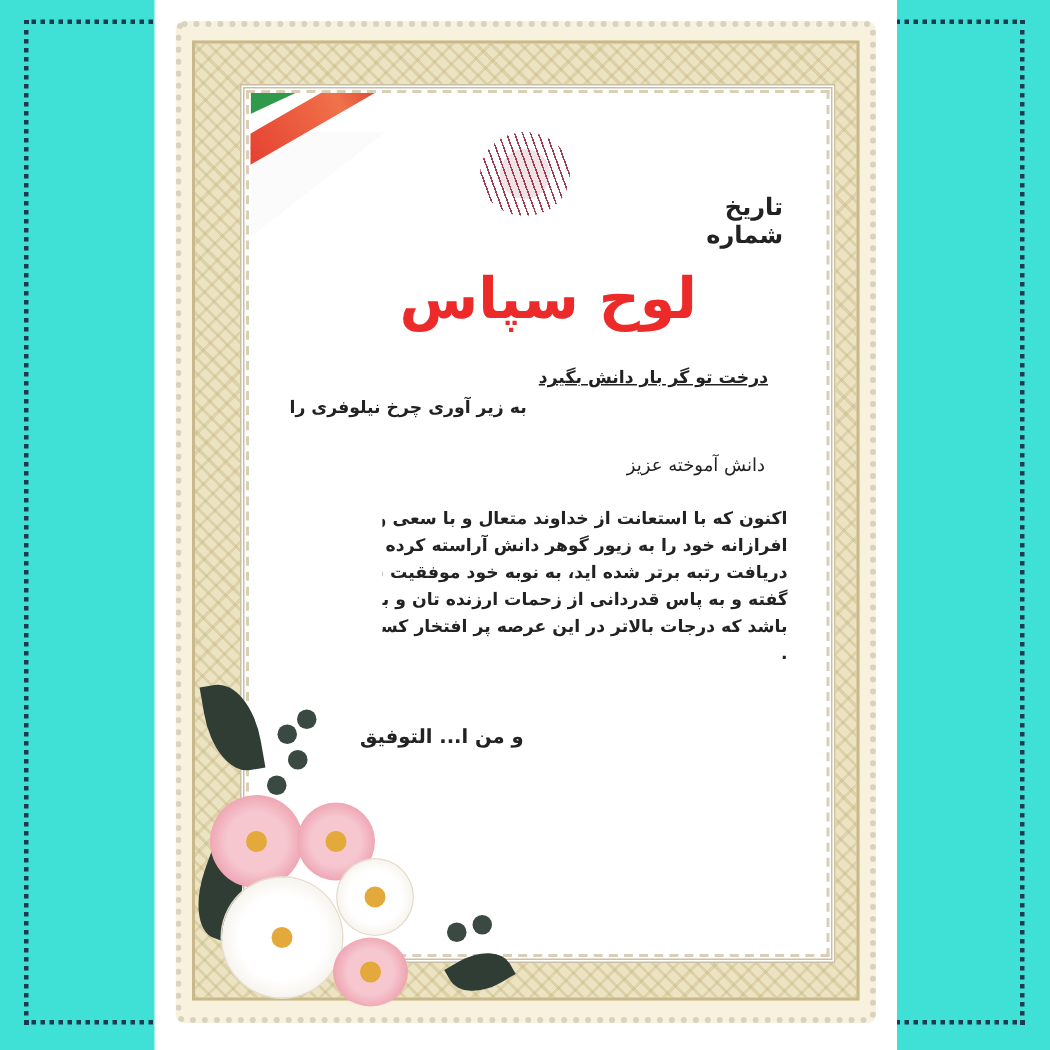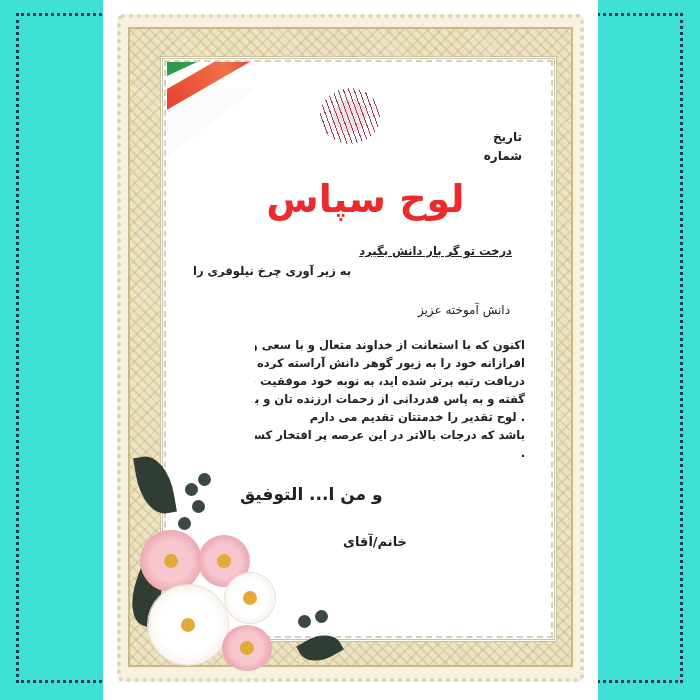--- a/index.html
+++ b/index.html
@@ -81,21 +81,21 @@
     background:
       radial-gradient(circle, rgba(140,30,50,0.15) 0 40%, transparent 41%),
       repeating-linear-gradient(70deg, #8b1c34 0 1px, transparent 1px 5px);
     opacity: 0.85;
     display: flex; align-items: center; justify-content: center;
     color: #7a1530; font-family: "DejaVu Serif", serif; font-size: 10px;
   }
   .rtl { direction: rtl; unicode-bidi: isolate; }
   .meta {
     position: absolute; right: 178px; top: 128px;
-    font-size: 12px; font-weight: bold; color: #222;
+    font-size: 16px; font-weight: bold; color: #222;
     line-height: 19px; text-align: right;
   }
   .title {
     position: absolute; left: 160px; width: 397px; top: 177px;
     text-align: center;
     font-size: 38px; font-weight: bold; color: #ec2a2a;
     font-family: "DejaVu Sans", sans-serif;
     padding-left: 14px;
   }
   .poem-right {
@@ -112,21 +112,21 @@
   }
   .body-text {
     position: absolute; left: 255px; width: 270px; top: 336px;
     font-size: 11.5px; font-weight: bold; color: #222;
     line-height: 18px; text-align: justify;
     text-align-last: right;
   }
   .body-line { display: block; white-space: nowrap; overflow: hidden; }
   .closing {
     position: absolute; left: 240px; top: 484px;
-    font-size: 17px; font-weight: bold; color: #222;
+    font-size: 13px; font-weight: bold; color: #222;
   }
   .signature {
     position: absolute; left: 305px; width: 140px; top: 530px;
     text-align: center; font-size: 13px; font-weight: bold; color: #222;
     line-height: 24px;
   }
   
   .flowers {
     position: absolute; left: 130px; top: 445px; width: 210px; height: 230px;
     pointer-events: none;
@@ -171,29 +171,27 @@
 <div class="poem-right rtl">درخت تو گر بار دانش بگیرد</div>
 <div class="poem-left rtl">به زیر آوری چرخ نیلوفری را</div>
 
 <div class="salutation rtl">دانش آموخته عزیز</div>
 
 <div class="body-text rtl">
   <span class="body-line">اکنون که با استعانت از خداوند متعال و با سعی و تلاش بسیار سر</span>
   <span class="body-line">افرازانه خود را به زیور گوهر دانش آراسته کرده و مفتخر به</span>
   <span class="body-line">دریافت رتبه برتر شده اید، به نوبه خود موفقیت شما را تبریک</span>
   <span class="body-line">گفته و به پاس قدردانی از زحمات ارزنده تان و به رسم یادبود این</span>
-  <span class="body-line">. لوح تقدیر را خدمتتان تقدیم می دارم</span>
   <span class="body-line">باشد که درجات بالاتر در این عرصه پر افتخار کسب نمائید</span>
   <span class="body-line">.</span>
 </div>
 
 <div class="closing rtl">و من ا... التوفیق</div>
 
 <div class="signature rtl">
-  <div>خانم/آقای</div>
 </div>
 
 <div class="flowers">
   <div class="leaf" style="left:8px; top:10px; width:34px; height:60px; transform:rotate(-10deg);"></div>
   <div class="leaf" style="left:2px; top:120px; width:30px; height:60px; transform:rotate(20deg);"></div>
   <div class="berry" style="left:55px; top:38px;"></div>
   <div class="berry" style="left:68px; top:28px;"></div>
   <div class="berry" style="left:62px; top:55px;"></div>
   <div class="berry" style="left:48px; top:72px;"></div>
   <div class="berry" style="left:168px; top:170px;"></div>

